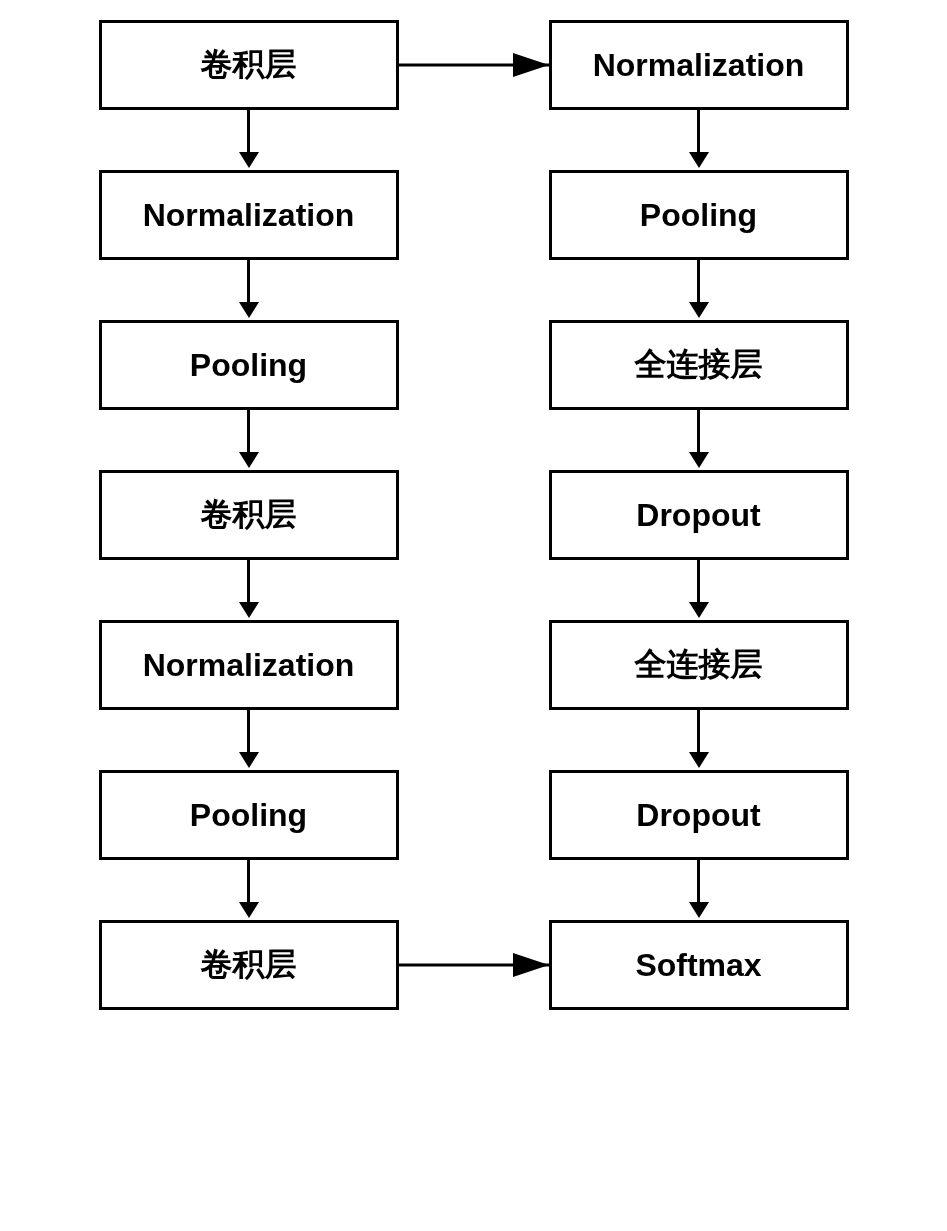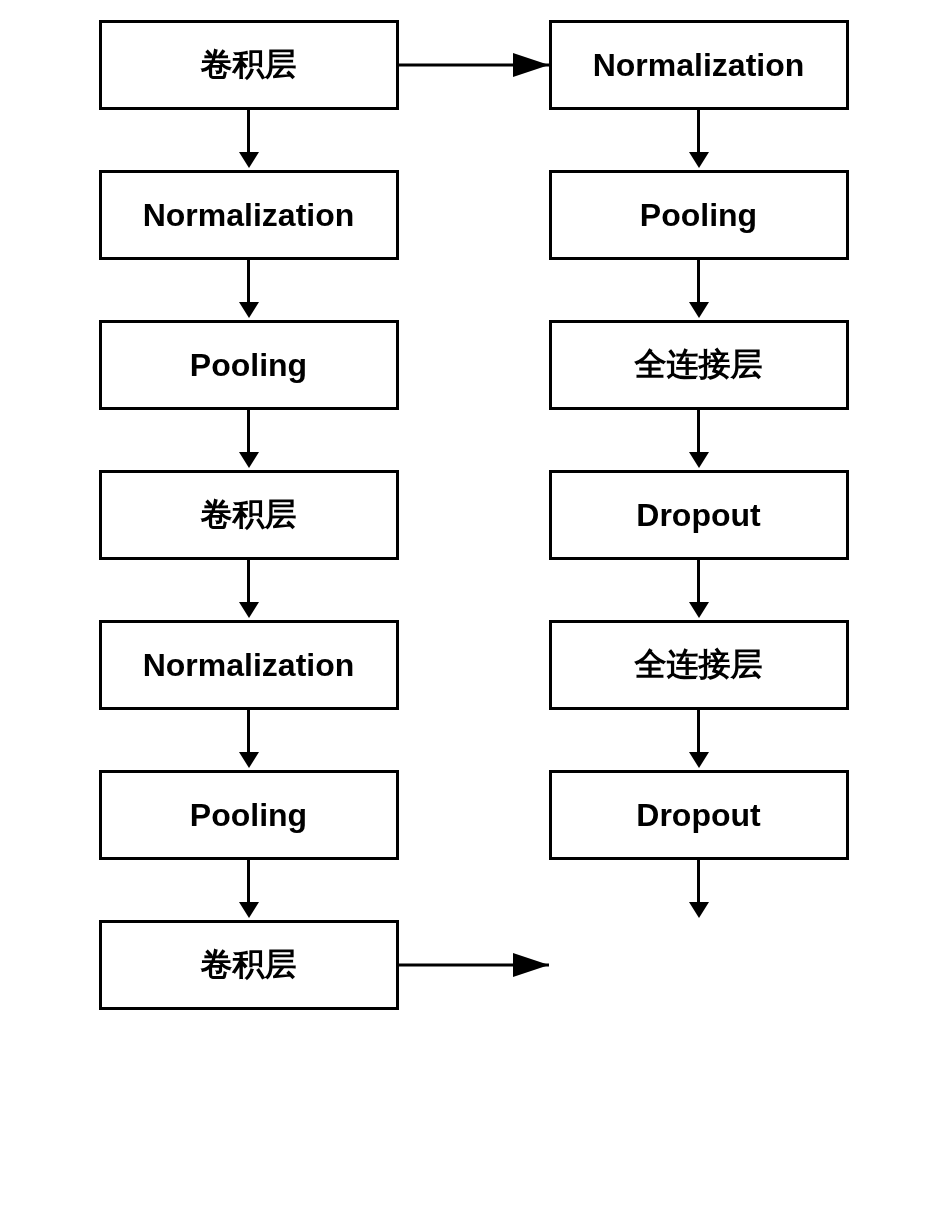--- a/index.html
+++ b/index.html
@@ -110,14 +110,15 @@
     <div class="box" id="right-box-1">Pooling</div>
     <div class="arrow-down"></div>
     <div class="box" id="right-box-2">全连接层</div>
     <div class="arrow-down"></div>
     <div class="box" id="right-box-3">Dropout</div>
     <div class="arrow-down"></div>
     <div class="box" id="right-box-4">全连接层</div>
     <div class="arrow-down"></div>
     <div class="box" id="right-box-5">Dropout</div>
     <div class="arrow-down"></div>
+    <div class="box" id="right-box-6">Softmax</div>
   </div>
 </div>
 
 </body></html>

